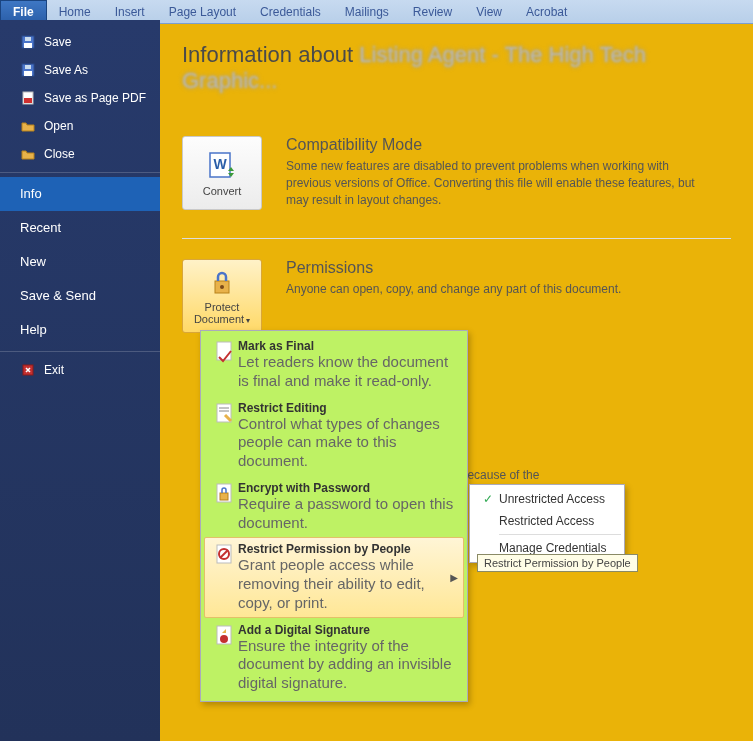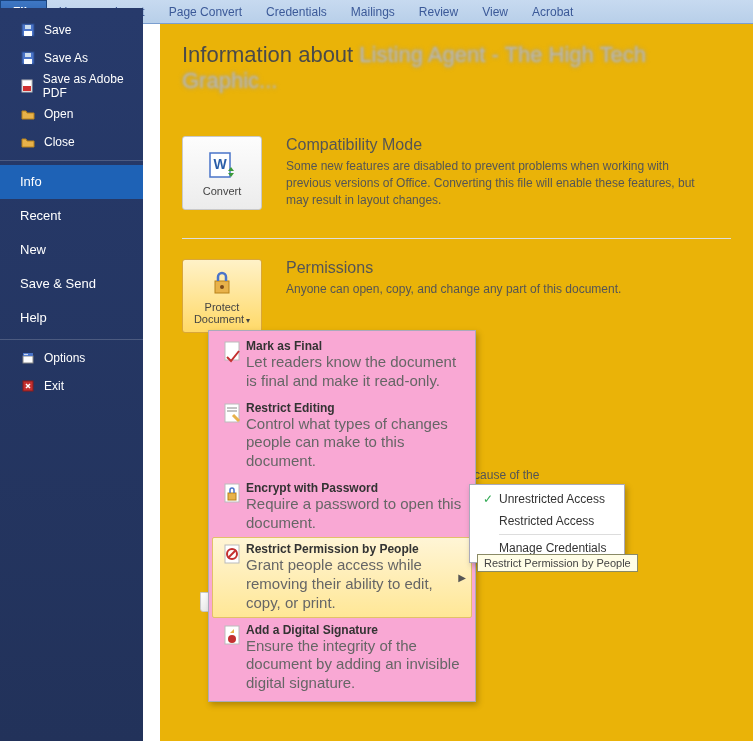--- a/index.html
+++ b/index.html
@@ -4,21 +4,21 @@
 <style>
 * { margin: 0; padding: 0; box-sizing: border-box; font-family: "Segoe UI", Tahoma, sans-serif; }
 body { width: 753px; height: 741px; background: #fff; overflow: hidden; font-size: 12px; }
 
 
 .ribbon { height: 24px; background: linear-gradient(#c7daf0, #b8cfe9); border-bottom: 1px solid #7a9ecf; display: flex; align-items: stretch; }
 .ribbon .tab { padding: 0 12px; color: #3b5998; font-size: 12px; display: flex; align-items: center; cursor: pointer; }
 .ribbon .tab.active { background: linear-gradient(#3e77c4, #2a5ea8); color: #fff; font-weight: bold; border: 1px solid #1a4480; border-bottom: none; }
 
 
-.left { position: absolute; left: 0; top: 8px; width: 143px; bottom: 0; background: linear-gradient(#273a6b, #22325a); color: #fff; }
+.left { position: absolute; left: 0; top: 20px; width: 160px; bottom: 0; background: linear-gradient(#273a6b, #22325a); color: #fff; }
 .left .item { display: flex; align-items: center; height: 28px; padding-left: 20px; font-size: 12px; cursor: pointer; }
 .left .item .mi { width: 16px; height: 16px; margin-right: 8px; display: inline-flex; align-items: center; justify-content: center; }
 .left .sep { height: 1px; background: rgba(255,255,255,0.18); margin: 4px 0; }
 .left .section { height: 34px; line-height: 34px; padding-left: 20px; font-size: 13px; cursor: pointer; }
 .left .section.active { background: #1e62b6; position: relative; }
 .left .section.active::after { content: ""; position: absolute; right: -10px; top: 7px; width: 0; height: 0; border-top: 10px solid transparent; border-bottom: 10px solid transparent; border-left: 10px solid #fff; }
 
 
 .main { position: absolute; left: 160px; right: 0; top: 24px; bottom: 0; background: #eab308; padding: 18px 22px; }
 .title { font-size: 22px; color: #4a4a4a; margin-bottom: 4px; }
@@ -26,21 +26,21 @@
 .pathline { color: #aaa; font-size: 11px; height: 14px; filter: blur(1px); margin-bottom: 24px; }
 
 .block { display: flex; margin-bottom: 28px; }
 .bigbtn { width: 80px; height: 74px; border: 1px solid #c9c9c9; background: linear-gradient(#fdfdfd,#ececec); border-radius: 3px; display: flex; flex-direction: column; align-items: center; justify-content: center; font-size: 11px; color: #444; cursor: pointer; margin-right: 24px; flex-shrink: 0; gap: 4px; text-align: center; padding: 6px 4px; }
 .bigbtn.selected { background: linear-gradient(#fff2c8,#ffd967); border-color: #d8a63b; }
 .bigbtn .caret { font-size: 8px; margin-left: 2px; }
 .blocktxt h3 { font-size: 16px; color: #555; margin-bottom: 4px; font-weight: normal; }
 .blocktxt p { font-size: 12px; color: #555; line-height: 1.4; max-width: 410px; }
 
 
-.menu { position: absolute; left: 208px; top: 330px; width: 268px; background: #f9a8d4; border: 1px solid #aab; box-shadow: 2px 3px 6px rgba(0,0,0,0.25); padding: 3px; z-index: 5; }
+.menu { position: absolute; left: 200px; top: 330px; width: 268px; background: #bef264; border: 1px solid #aab; box-shadow: 2px 3px 6px rgba(0,0,0,0.25); padding: 3px; z-index: 5; }
 .mitem { display: flex; padding: 5px 6px; cursor: pointer; }
 .mitem.hover { background: linear-gradient(#fff5d6,#ffe796); border: 1px solid #e3c069; border-radius: 2px; padding: 4px 5px; }
 .mitem .micon { width: 28px; flex-shrink: 0; display: flex; justify-content: center; }
 .mitem .mtxt { flex: 1; }
 .mitem .mtxt .mt { font-size: 12px; color: #333; font-weight: bold; }
 .mitem .mtxt .md { font-size: 15px; color: #666; line-height: 1.25; }
 .mitem .arrow { align-self: center; font-size: 10px; color: #555; padding-left: 4px; }
 
 
 .submenu { position: absolute; left: 469px; top: 484px; width: 156px; background: #fff; border: 1px solid #aab; box-shadow: 2px 3px 6px rgba(0,0,0,0.25); padding: 3px; z-index: 6; }
@@ -59,21 +59,21 @@
 
 svg { display: block; }
 </style>
 </head>
 <body>
 
 <div class="ribbon">
   <div class="tab active">File</div>
   <div class="tab">Home</div>
   <div class="tab">Insert</div>
-  <div class="tab">Page Convert</div>
+  <div class="tab">Page Layout</div>
   <div class="tab">Credentials</div>
   <div class="tab">Mailings</div>
   <div class="tab">Review</div>
   <div class="tab">View</div>
   <div class="tab">Acrobat</div>
 </div>
 
 <div class="left">
   <div style="height:8px"></div>
   <div class="item">
@@ -96,21 +96,21 @@
       </span>
     <span>Save As</span>
   </div>
   <div class="item">
     <span class="mi">
         <svg width="14" height="14">
           <rect x="2" y="1" width="10" height="12" fill="#fff" stroke="#bbb"></rect>
           <rect x="3" y="7" width="8" height="5" fill="#d03030"></rect>
         </svg>
       </span>
-    <span>Save as Adobe PDF</span>
+    <span>Save as Page PDF</span>
   </div>
   <div class="item">
     <span class="mi">
         <svg width="14" height="14">
           <path d="M1 4h4l1 2h7v6H1z" fill="#e8b24a" stroke="#b8821a"></path>
         </svg>
       </span>
     <span>Open</span>
   </div>
   <div class="item">
@@ -121,31 +121,20 @@
       </span>
     <span>Close</span>
   </div>
   <div class="sep"></div>
   <div class="section active">Info</div>
   <div class="section">Recent</div>
   <div class="section">New</div>
   <div class="section">Save &amp; Send</div>
   <div class="section">Help</div>
   <div class="sep"></div>
-  <div class="item">
-    <span class="mi">
-        <svg width="14" height="14">
-          <rect x="2" y="5" width="10" height="7" fill="#fff" stroke="#888"></rect>
-          <rect x="2" y="2" width="10" height="3" fill="#4a74c9"></rect>
-          <circle cx="4" cy="3.5" r="0.8" fill="#fff"></circle>
-          <circle cx="6" cy="3.5" r="0.8" fill="#fff"></circle>
-        </svg>
-      </span>
-    <span>Options</span>
-  </div>
   <div class="item">
     <span class="mi">
         <svg width="14" height="14">
           <rect x="2" y="2" width="10" height="10" fill="#c43030" stroke="#8a1a1a"></rect>
           <path d="M5 5l4 4M9 5l-4 4" stroke="#fff" stroke-width="1.5"></path>
         </svg>
       </span>
     <span>Exit</span>
   </div>
 </div>

